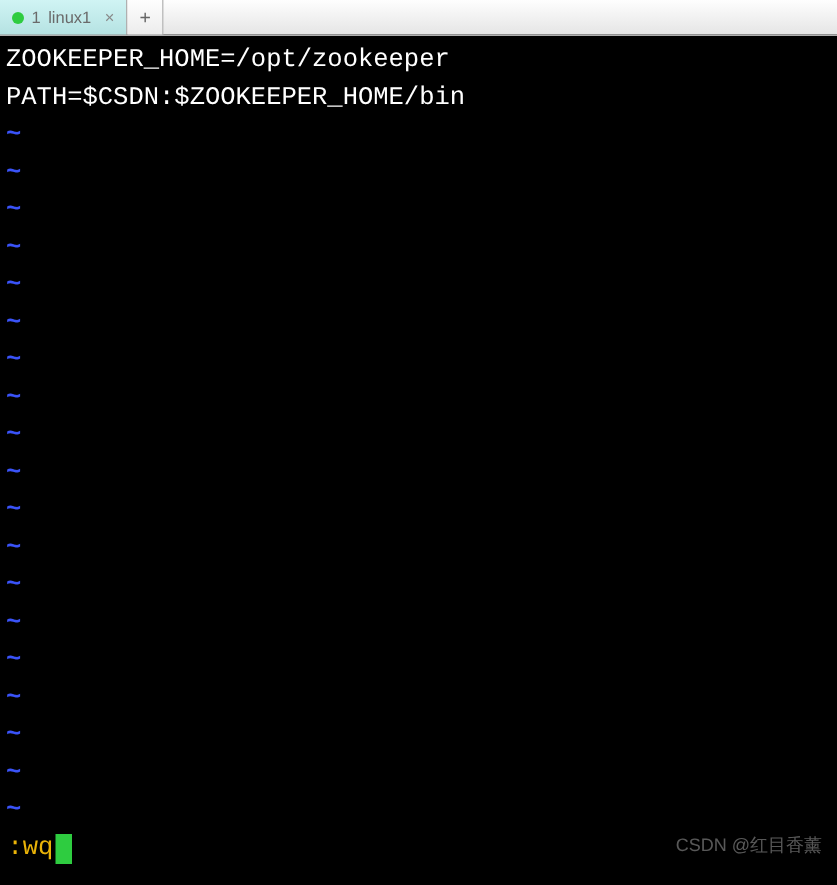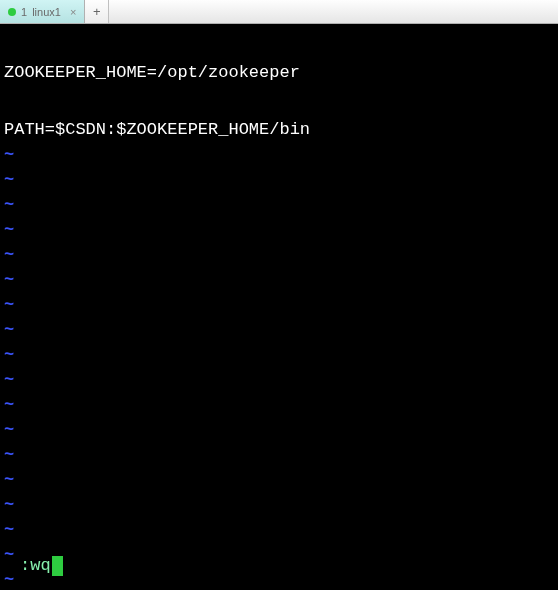--- a/index.html
+++ b/index.html
@@ -64,31 +64,30 @@
       left: 0;
       right: 0;
       bottom: 0;
       background: #000;
       padding: 4px 4px;
       line-height: 25px;
     }
     .file-line {
       color: #ffffff;
       white-space: pre;
-      margin-top: 32px;
     }
     .tilde {
       color: #3a53f8;
       font-weight: bold;
     }
     .command-line {
       position: absolute;
       bottom: 12px;
-      left: 20px;
-      color: #86efac;
+      left: 5px;
+      color: #eab308;
       display: flex;
       align-items: center;
     }
     .cursor-block {
       display: inline-block;
       width: 11px;
       height: 20px;
       background: #2ecc40;
       vertical-align: middle;
       margin-left: 1px;
@@ -140,13 +139,14 @@
       <div class="tilde">~</div>
       <div class="tilde">~</div>
       <div class="tilde">~</div>
       <div class="tilde">~</div>
       <div class="tilde">~</div>
     </div>
   <div class="command-line">
     <span>:wq</span>
     <span class="cursor-block"></span>
   </div>
+  <div class="watermark">CSDN @红目香薰</div>
 </div>
 
 </body></html>

